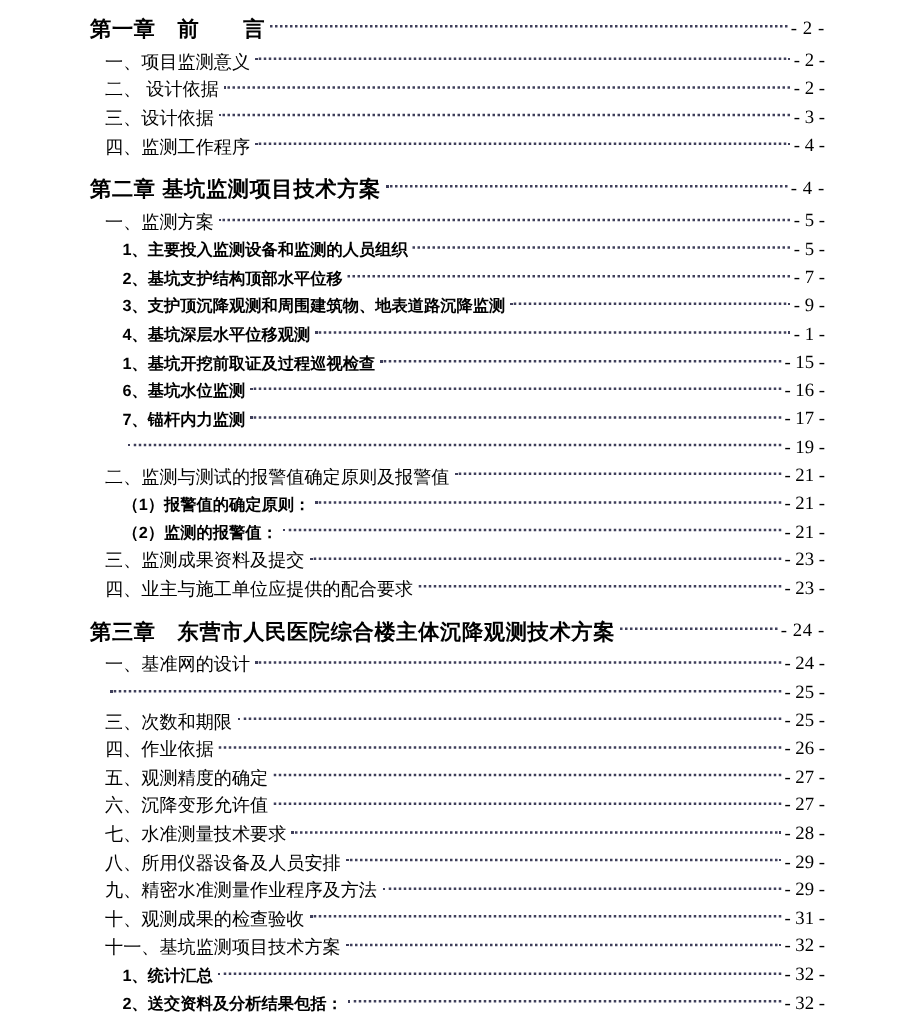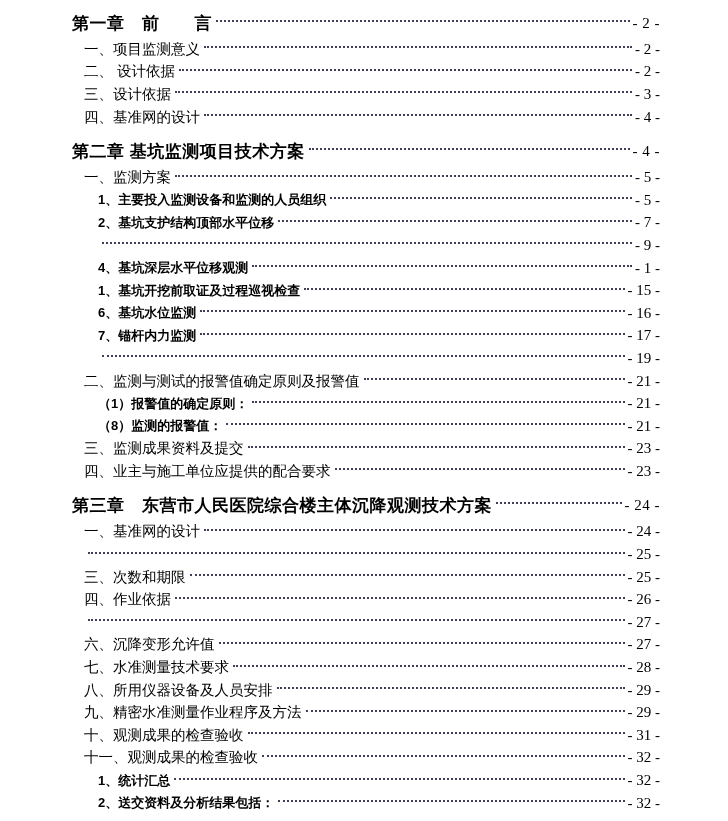--- a/index.html
+++ b/index.html
@@ -81,21 +81,21 @@
         <span class="toc-label">二、 设计依据</span>
         <span class="toc-leader"></span>
         <span class="toc-page">- 2 -</span>
       </div>
       <div class="toc-row row-l1">
         <span class="toc-label">三、设计依据</span>
         <span class="toc-leader"></span>
         <span class="toc-page">- 3 -</span>
       </div>
       <div class="toc-row row-l1">
-        <span class="toc-label">四、基准网的设计</span>
+        <span class="toc-label">四、监测工作程序</span>
         <span class="toc-leader"></span>
         <span class="toc-page">- 4 -</span>
       </div>
       <div class="toc-row row-chapter">
         <span class="toc-label">第二章 基坑监测项目技术方案</span>
         <span class="toc-leader"></span>
         <span class="toc-page">- 4 -</span>
       </div>
       <div class="toc-row row-l1">
         <span class="toc-label">一、监测方案</span>
@@ -106,20 +106,21 @@
         <span class="toc-label">1、主要投入监测设备和监测的人员组织</span>
         <span class="toc-leader"></span>
         <span class="toc-page">- 5 -</span>
       </div>
       <div class="toc-row row-l2">
         <span class="toc-label">2、基坑支护结构顶部水平位移</span>
         <span class="toc-leader"></span>
         <span class="toc-page">- 7 -</span>
       </div>
       <div class="toc-row row-l2">
+        <span class="toc-label">3、支护顶沉降观测和周围建筑物、地表道路沉降监测</span>
         <span class="toc-leader"></span>
         <span class="toc-page">- 9 -</span>
       </div>
       <div class="toc-row row-l2">
         <span class="toc-label">4、基坑深层水平位移观测</span>
         <span class="toc-leader"></span>
         <span class="toc-page">- 1 -</span>
       </div>
       <div class="toc-row row-l2">
         <span class="toc-label">1、基坑开挖前取证及过程巡视检查</span>
@@ -144,21 +145,21 @@
         <span class="toc-label">二、监测与测试的报警值确定原则及报警值</span>
         <span class="toc-leader"></span>
         <span class="toc-page">- 21 -</span>
       </div>
       <div class="toc-row row-l2">
         <span class="toc-label">（1）报警值的确定原则：</span>
         <span class="toc-leader"></span>
         <span class="toc-page">- 21 -</span>
       </div>
       <div class="toc-row row-l2">
-        <span class="toc-label">（8）监测的报警值：</span>
+        <span class="toc-label">（2）监测的报警值：</span>
         <span class="toc-leader"></span>
         <span class="toc-page">- 21 -</span>
       </div>
       <div class="toc-row row-l1">
         <span class="toc-label">三、监测成果资料及提交</span>
         <span class="toc-leader"></span>
         <span class="toc-page">- 23 -</span>
       </div>
       <div class="toc-row row-l1">
         <span class="toc-label">四、业主与施工单位应提供的配合要求</span>
@@ -183,20 +184,21 @@
         <span class="toc-label">三、次数和期限</span>
         <span class="toc-leader"></span>
         <span class="toc-page">- 25 -</span>
       </div>
       <div class="toc-row row-l1">
         <span class="toc-label">四、作业依据</span>
         <span class="toc-leader"></span>
         <span class="toc-page">- 26 -</span>
       </div>
       <div class="toc-row row-l1">
+        <span class="toc-label">五、观测精度的确定</span>
         <span class="toc-leader"></span>
         <span class="toc-page">- 27 -</span>
       </div>
       <div class="toc-row row-l1">
         <span class="toc-label">六、沉降变形允许值</span>
         <span class="toc-leader"></span>
         <span class="toc-page">- 27 -</span>
       </div>
       <div class="toc-row row-l1">
         <span class="toc-label">七、水准测量技术要求</span>
@@ -212,21 +214,21 @@
         <span class="toc-label">九、精密水准测量作业程序及方法</span>
         <span class="toc-leader"></span>
         <span class="toc-page">- 29 -</span>
       </div>
       <div class="toc-row row-l1">
         <span class="toc-label">十、观测成果的检查验收</span>
         <span class="toc-leader"></span>
         <span class="toc-page">- 31 -</span>
       </div>
       <div class="toc-row row-l1">
-        <span class="toc-label">十一、观测成果的检查验收</span>
+        <span class="toc-label">十一、基坑监测项目技术方案</span>
         <span class="toc-leader"></span>
         <span class="toc-page">- 32 -</span>
       </div>
       <div class="toc-row row-l2">
         <span class="toc-label">1、统计汇总</span>
         <span class="toc-leader"></span>
         <span class="toc-page">- 32 -</span>
       </div>
       <div class="toc-row row-l2">
         <span class="toc-label">2、送交资料及分析结果包括：</span>

